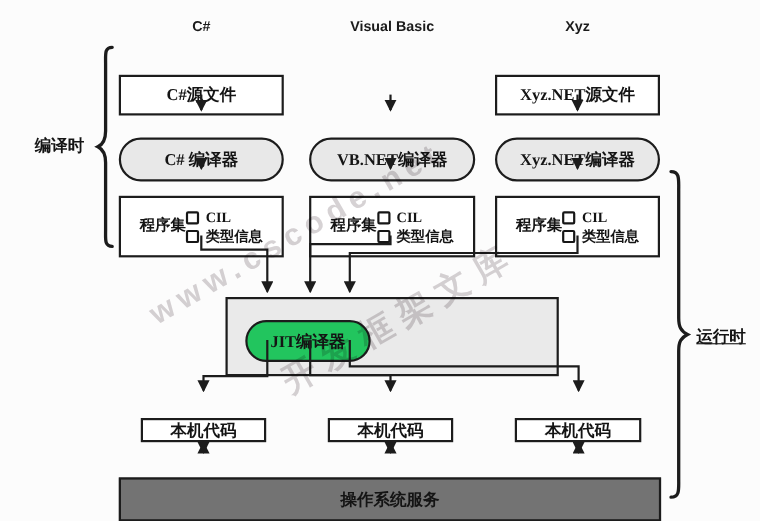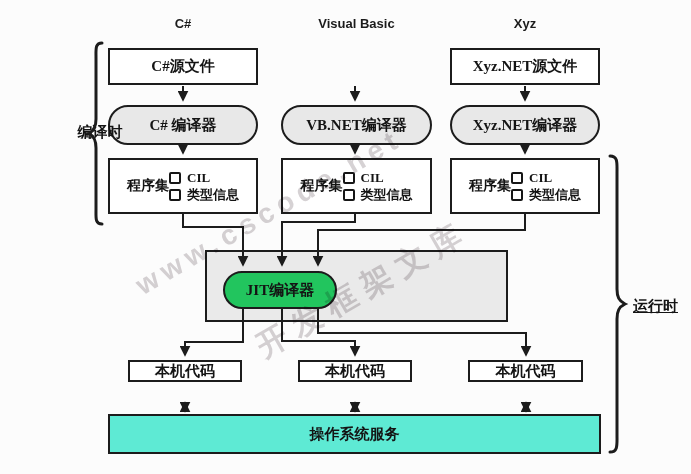--- a/index.html
+++ b/index.html
@@ -13,44 +13,44 @@
   .c1{left:108px;width:150px;}
   .c2{left:281px;width:151px;}
   .c3{left:450px;width:150px;}
   .hdr{
     top:13px;height:20px;display:flex;align-items:center;justify-content:center;
     font-family:"Liberation Sans",sans-serif;font-weight:bold;font-size:13px;color:#1b1b1b;
   }
   .box{
     border:2px solid #1c1c1c;background:#ffffff;
     display:flex;align-items:center;justify-content:center;
-    font-weight:bold;font-size:15px;z-index:10;
+    font-weight:bold;font-size:15px;z-index:10;margin-top:20px;
   }
   .src{top:48px;height:37px;}
   .stadium{border-radius:20px;background:#e8e8e8;}
   .cmp{top:105px;height:40px;}
   .asm{top:158px;height:56px;flex-direction:row;justify-content:center;padding:1px 0 2px 0;}
   .asm-title{font-size:14px;line-height:16px;text-align:center;}
   .asm-items{display:flex;flex-direction:column;align-items:flex-start;margin-top:1px;}
   .asm-item{display:flex;align-items:center;font-size:13px;line-height:17px;}
   .sq{display:inline-block;width:8px;height:8px;border:2px solid #161616;border-radius:2px;margin-right:6px;background:#fff;}
   .clrbox{left:205px;top:250px;width:303px;height:72px;background:#eaeaea;}
   .jit{left:223px;top:271px;width:114px;height:38px;background:#22c55e;border-width:2.5px;border-radius:19px;z-index:12;}
   .clr-label{
     left:345px;top:256px;width:160px;height:60px;z-index:12;
     display:flex;flex-direction:column;align-items:center;justify-content:center;
     font-weight:bold;font-size:15px;line-height:1.3;text-align:center;
   }
   .nat{top:360px;height:22px;}
   .n1{left:128px;width:114px;}
   .n2{left:298px;width:114px;}
   .n3{left:468px;width:115px;}
-  .os{left:108px;top:414px;width:493px;height:40px;background:#5eead4;}
+  .os{left:108px;top:414px;width:493px;height:40px;background:#737373;}
   .phase{font-weight:bold;font-size:15px;z-index:10;}
-  .phase-left{left:24px;top:123px;width:60px;text-align:center;margin-left:46px;}
+  .phase-left{left:24px;top:123px;width:60px;text-align:center;}
   .phase-right{left:633px;top:297px;width:56px;text-align:left;text-decoration:underline;}
   svg.overlay{position:absolute;left:0;top:0;z-index:40;pointer-events:none;}
   .wm{
     position:absolute;z-index:60;pointer-events:none;white-space:nowrap;
     font-family:"Liberation Sans",sans-serif;font-weight:bold;
     color:rgba(158,148,152,0.42);mix-blend-mode:multiply;
     transform:rotate(-30deg);
   }
   .wm1{left:118px;top:196px;font-size:28px;letter-spacing:6px;}
   .wm2{left:243px;top:268px;font-size:31px;letter-spacing:9px;}

